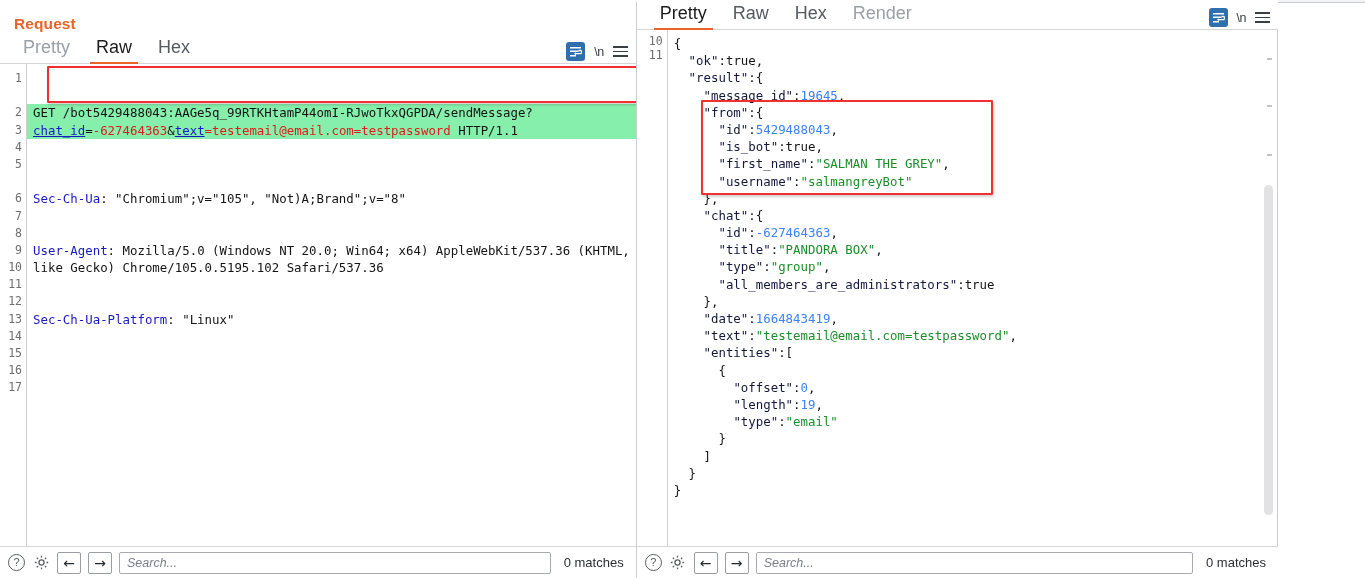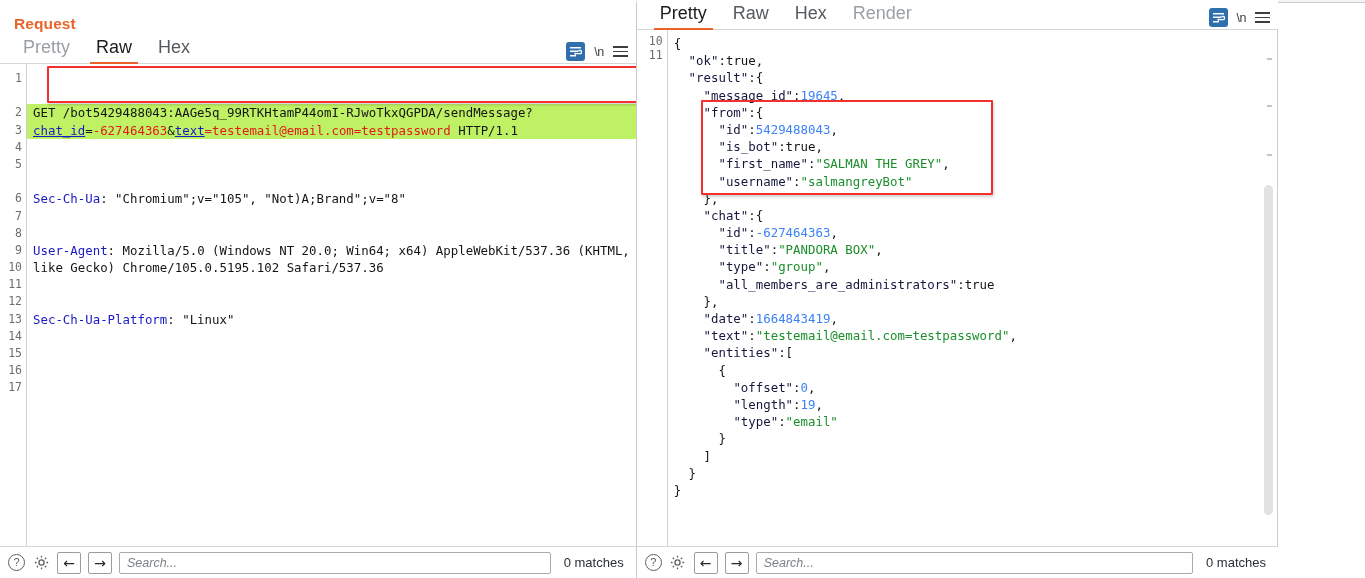--- a/index.html
+++ b/index.html
@@ -178,21 +178,21 @@
   .code .row { height: 17.2px; }
   .hdr-name { color: #1a1ac4; }
   .v { color: #141414; margin-top: 20px; }
   .num { color: #3b82f6; }
   .str { color: #1a8f2a; }
   .key { color: #14183c; }
   .punct { color: #141414; }
 
   
   .req-line1 {
-    background: #bef264;
+    background: #86efac;
     display: block;
     margin-left: -6px;
     padding-left: 6px;
   }
   .red-url { color: #e01b1b; }
   .blue-param { color: #1a1ac4; text-decoration: underline; }
 
   .hl-box {
     position: absolute;
     border: 2px solid #f23030;

